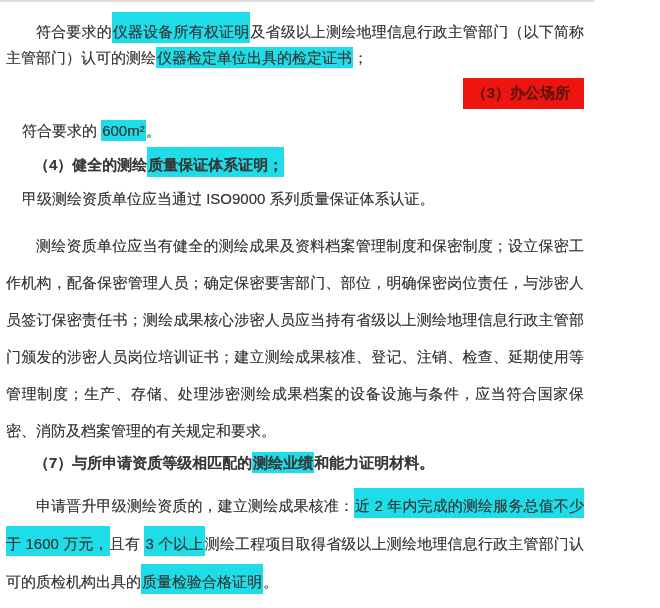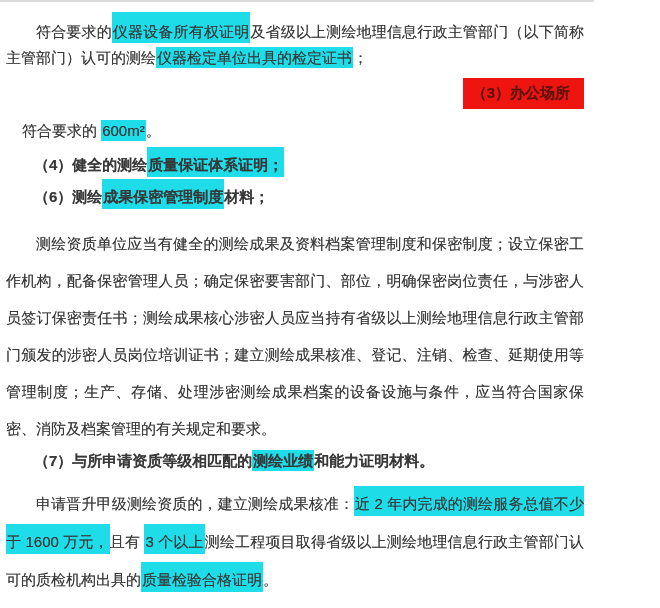--- a/index.html
+++ b/index.html
@@ -58,17 +58,17 @@
   }
 </style>
 </head>
 <body>
 
 <div class="page">
   <p class="p-first"><span>符合要求的</span><mark class="hl-talltop">仪器设备所有权证明</mark><span>及省级以上测绘地理信息行政主管部门（以下简称主管部门）认可的测绘</span><mark>仪器检定单位出具的检定证书</mark><span>；</span></p>
   <p class="p-red"><span>（3）办公场所</span></p>
   <p class="p-body1"><span>符合要求的 </span><mark>600m²</mark><span>。</span></p>
   <p class="p-heading"><span>（4）健全的测绘</span><mark class="hl-tall">质量保证体系证明；</mark></p>
-  <p class="p-heading tight"><span>（6）测绘</span><mark class="hl-tall">成果保密管理制度</mark><span>材料；</span></p>
+  <p class="p-body1"><span>甲级测绘资质单位应当通过 ISO9000 系列质量保证体系认证。</span></p>
   <p class="p-long"><span>测绘资质单位应当有健全的测绘成果及资料档案管理制度和保密制度；设立保密工作机构，配备保密管理人员；确定保密要害部门、部位，明确保密岗位责任，与涉密人员签订保密责任书；测绘成果核心涉密人员应当持有省级以上测绘地理信息行政主管部门颁发的涉密人员岗位培训证书；建立测绘成果核准、登记、注销、检查、延期使用等管理制度；生产、存储、处理涉密测绘成果档案的设备设施与条件，应当符合国家保密、消防及档案管理的有关规定和要求。</span></p>
   <p class="p-heading7"><span>（7）与所申请资质等级相匹配的</span><mark>测绘业绩</mark><span>和能力证明材料。</span></p>
   <p class="p-last"><span>申请晋升甲级测绘资质的，建立测绘成果核准：</span><mark class="hl-tall">近 2 年内完成的测绘服务总值不少于 1600 万元，</mark><span>且有 </span><mark class="hl-tall">3 个以上</mark><span>测绘工程项目取得省级以上测绘地理信息行政主管部门认可的质检机构出具的</span><mark class="hl-tall">质量检验合格证明</mark><span>。</span></p>
 </div>
 
 </body></html>

